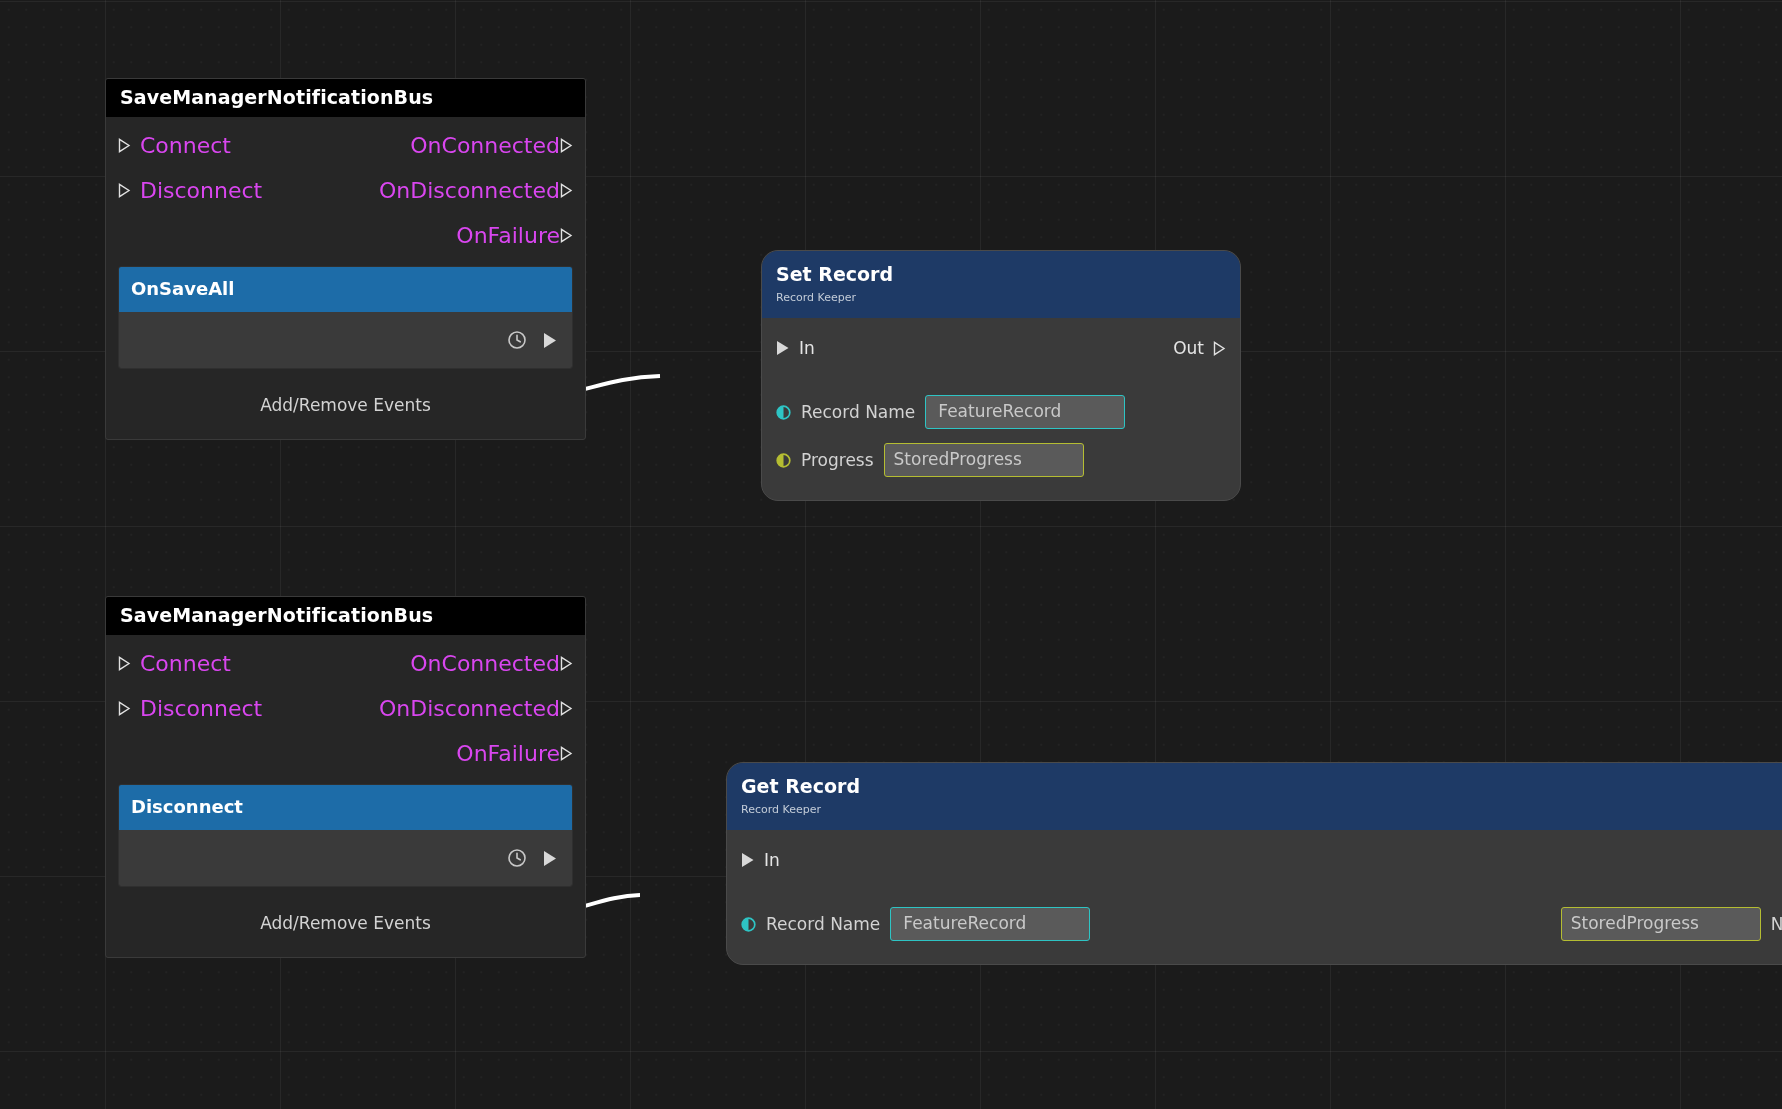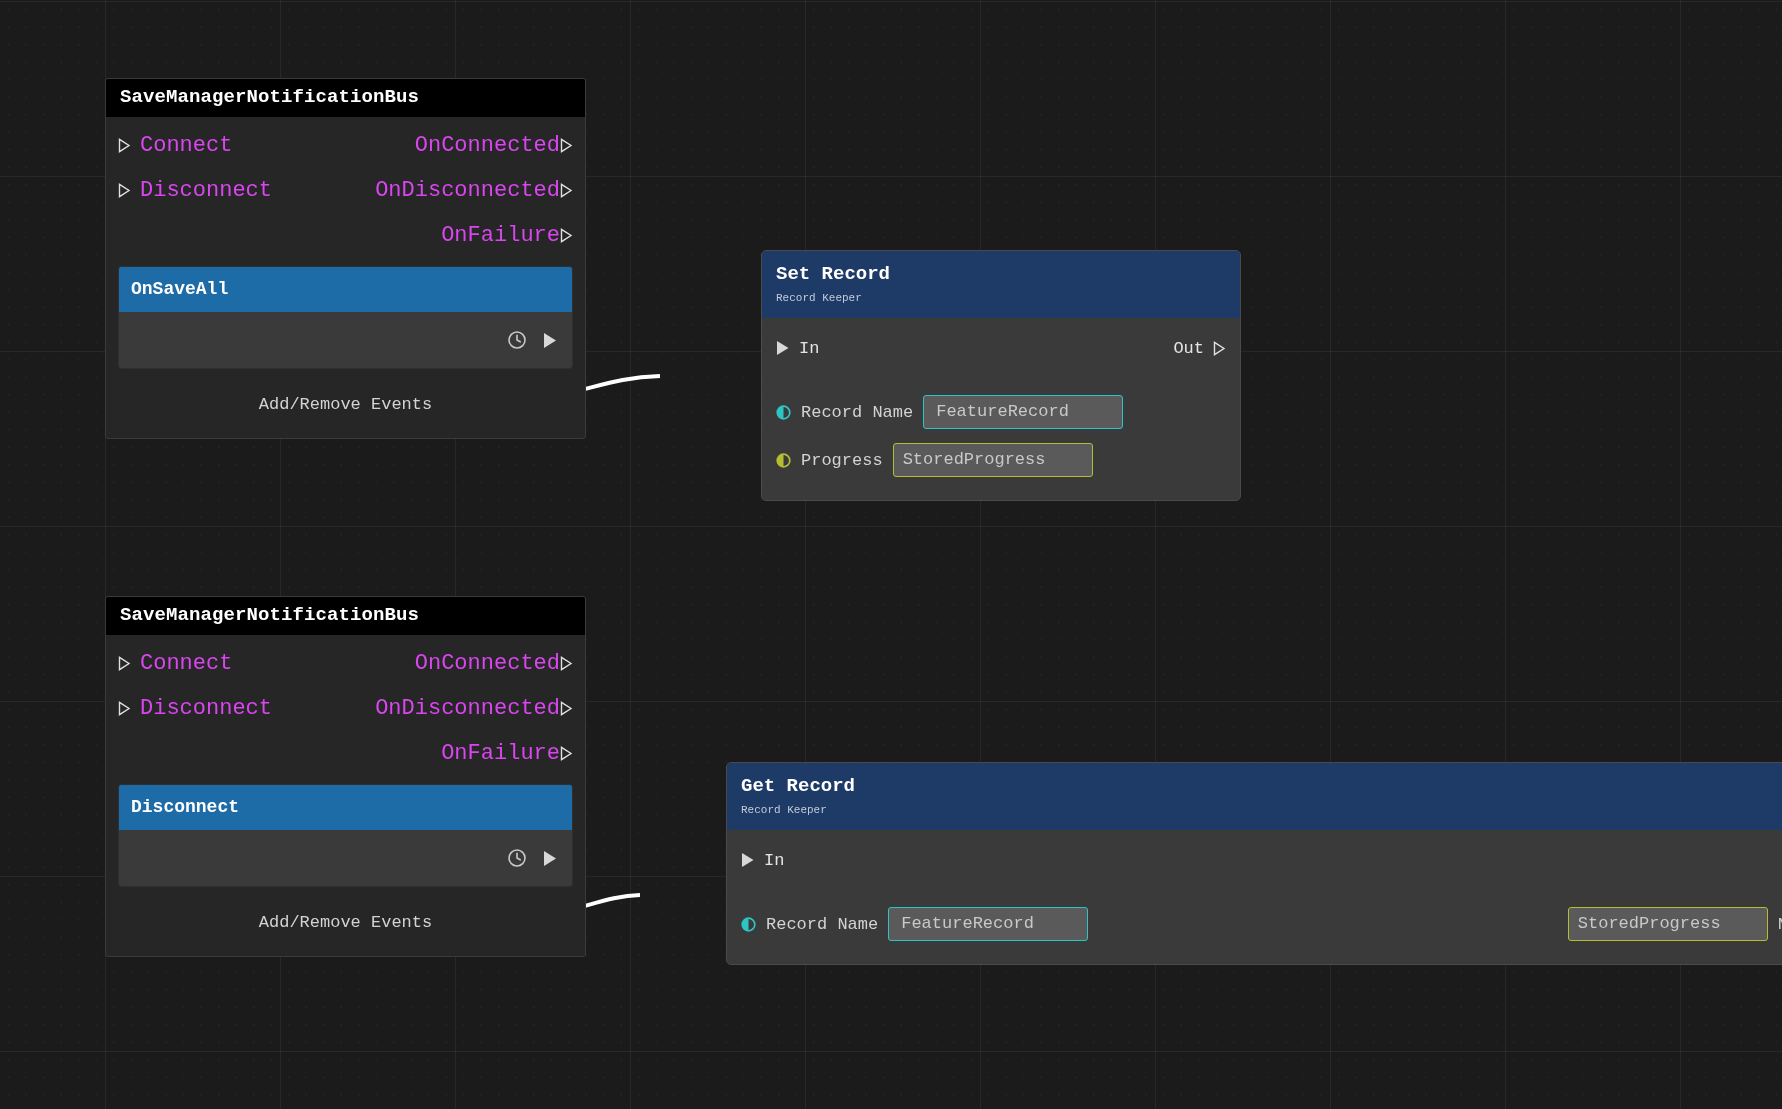--- a/index.html
+++ b/index.html
@@ -25,21 +25,20 @@
       
       radial-gradient(rgba(255,255,255,0.035) 0.7px, transparent 0.8px);
     background-size:
       175px 175px,
       175px 175px,
       17.5px 17.5px;
     background-position:
       105px 1px,
       105px 1px,
       105px 1px;
-    font-family: Liberation Mono, monospace;
   }
 
   
   .node {
     position: absolute;
     border-radius: 4px;
   }
 
   
   .ebus-node {
@@ -129,21 +128,21 @@
     text-align: center;
     color: #d3d3d3;
     font-size: 17px;
     padding: 26px 0 24px 0;
   }
 
   
   .method-node {
     background: #3a3a3a;
     border: 1px solid #4a4a4a;
-    border-radius: 5px;
+    border-radius: 17px;
     overflow: hidden;
   }
   .method-header {
     background: #1e3a66;
     padding: 12px 14px 13px 14px;
   }
   .method-title {
     color: #ffffff;
     font-size: 19px;
     font-weight: bold;

